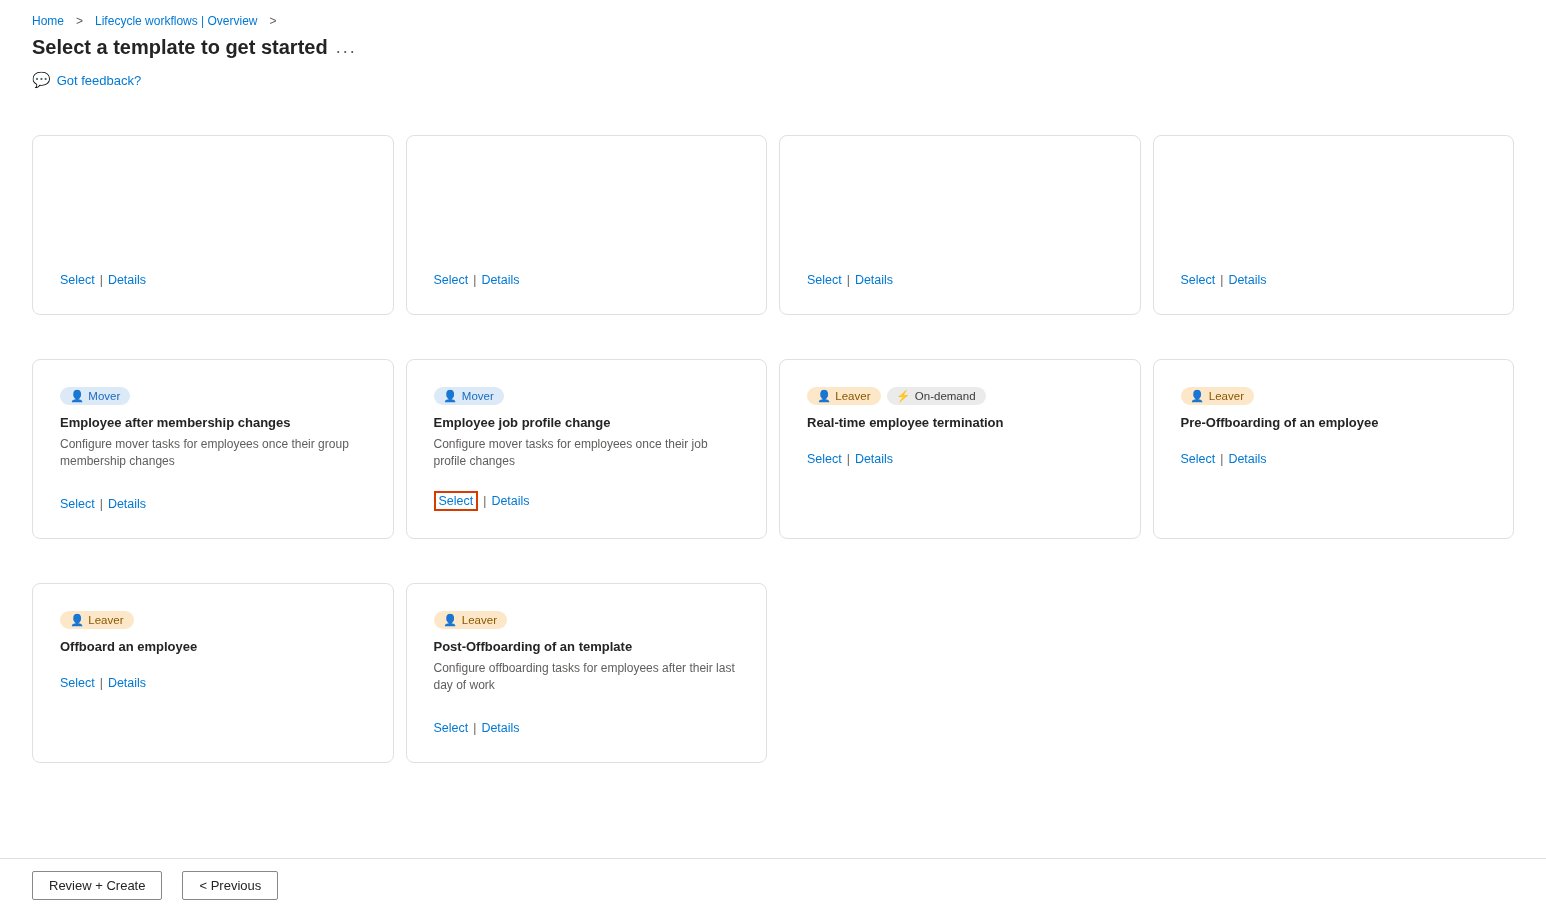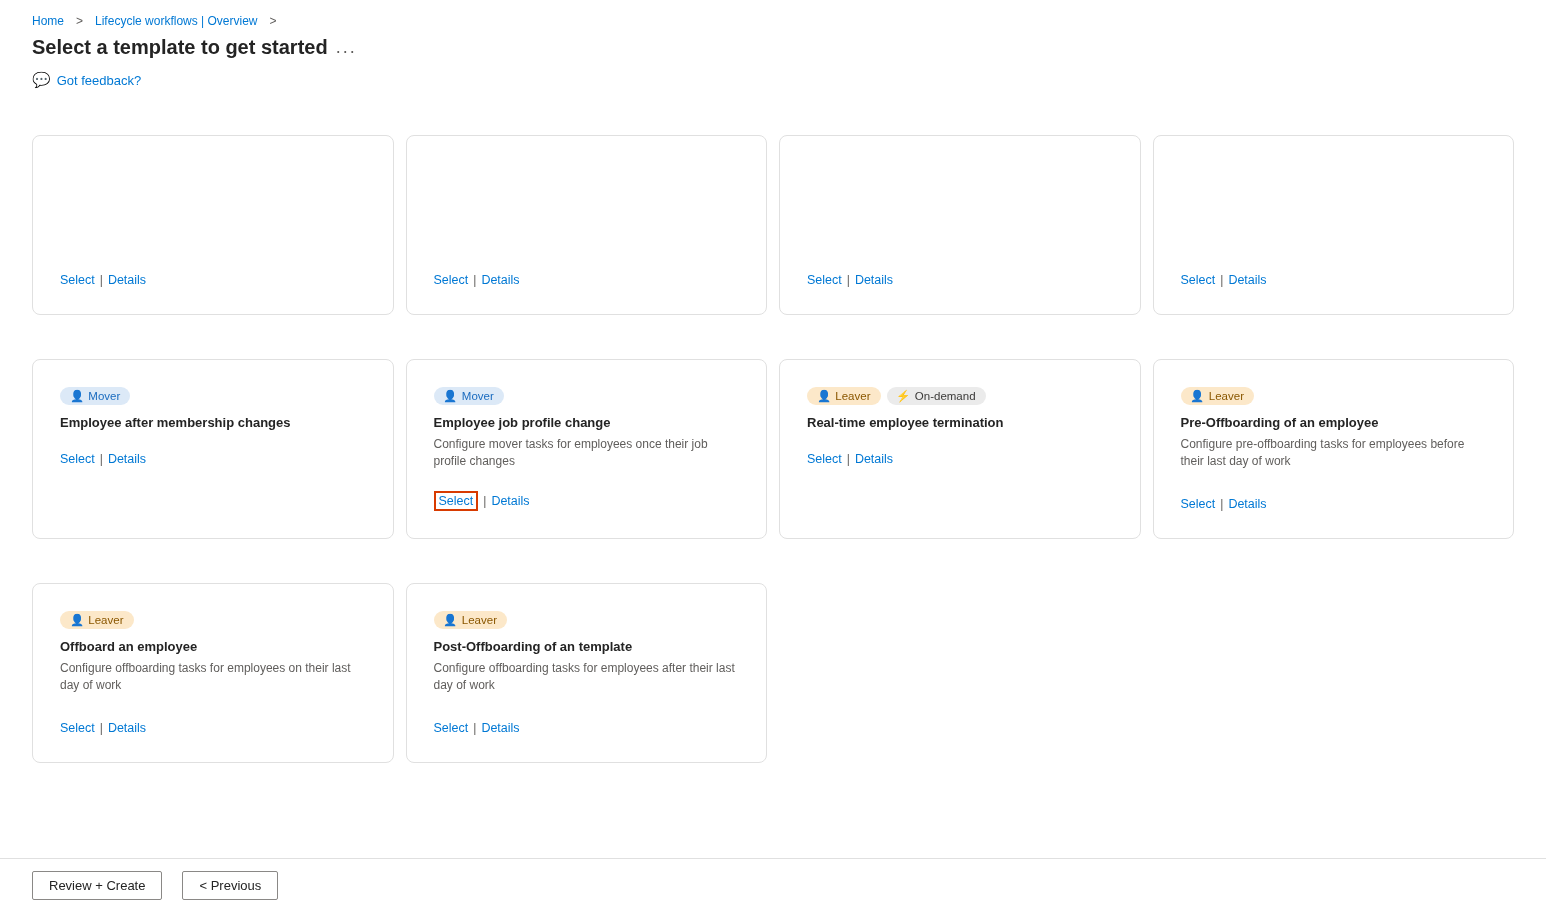--- a/index.html
+++ b/index.html
@@ -226,20 +226,21 @@
   <div class="cards-grid">
 
     <div class="card">
       <div class="card-badge-row">
         <span class="badge badge-mover">
           <span>👤</span>
           <span>Mover</span>
         </span>
       </div>
       <div class="card-title">Employee after membership changes</div>
+      <div class="card-desc">Configure mover tasks for employees once their group membership changes</div>
       <div class="card-actions">
         <a class="card-action-link">Select</a>
         <span class="card-divider"> | </span>
         <a class="card-action-link">Details</a>
       </div>
     </div>
 
     <div class="card">
       <div class="card-badge-row">
         <span class="badge badge-mover">
@@ -276,40 +277,38 @@
     </div>
 
     <div class="card">
       <div class="card-badge-row">
         <span class="badge badge-leaver">
           <span>👤</span>
           <span>Leaver</span>
         </span>
       </div>
       <div class="card-title">Pre-Offboarding of an employee</div>
-      <div class="card-desc">Configure pre-offboarding tasks for employees before their last day of work</div>
       <div class="card-actions">
         <a class="card-action-link">Select</a>
         <span class="card-divider"> | </span>
         <a class="card-action-link">Details</a>
       </div>
     </div>
   </div>
 
   <div class="cards-grid">
 
     <div class="card">
       <div class="card-badge-row">
         <span class="badge badge-leaver">
           <span>👤</span>
           <span>Leaver</span>
         </span>
       </div>
       <div class="card-title">Offboard an employee</div>
-      <div class="card-desc">Configure offboarding tasks for employees on their last day of work</div>
       <div class="card-actions">
         <a class="card-action-link">Select</a>
         <span class="card-divider"> | </span>
         <a class="card-action-link">Details</a>
       </div>
     </div>
 
     <div class="card">
       <div class="card-badge-row">
         <span class="badge badge-leaver">

